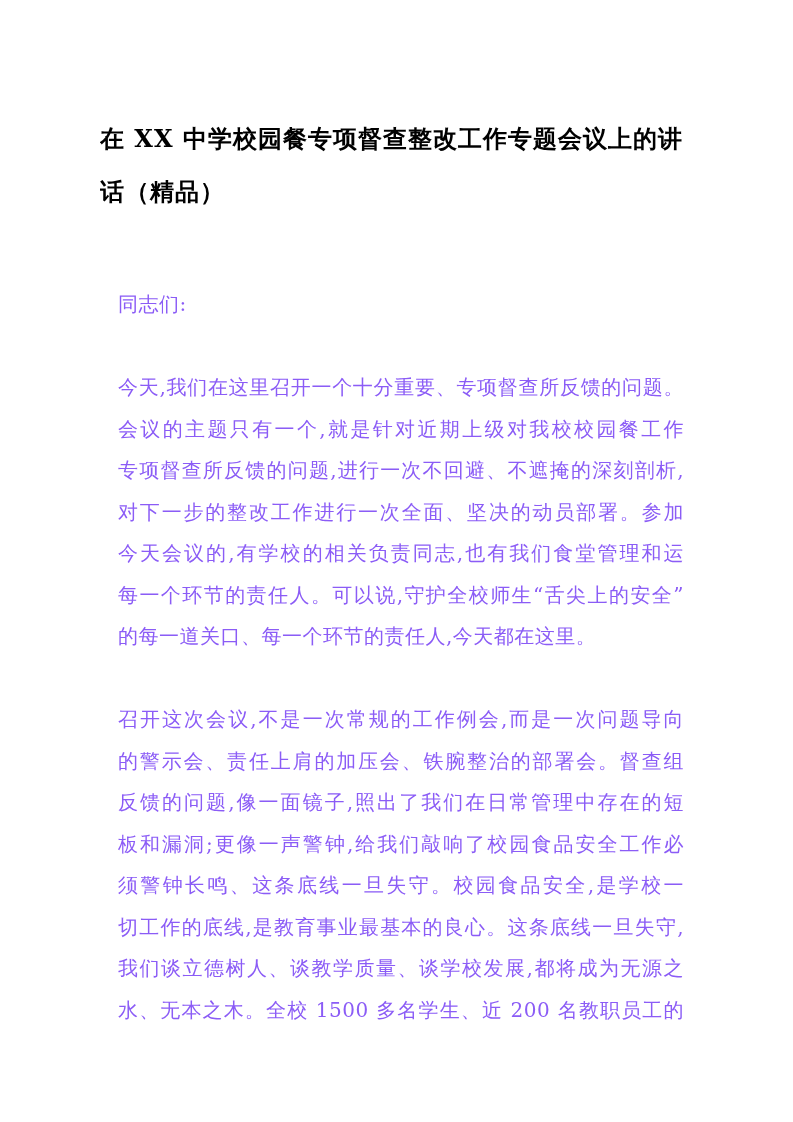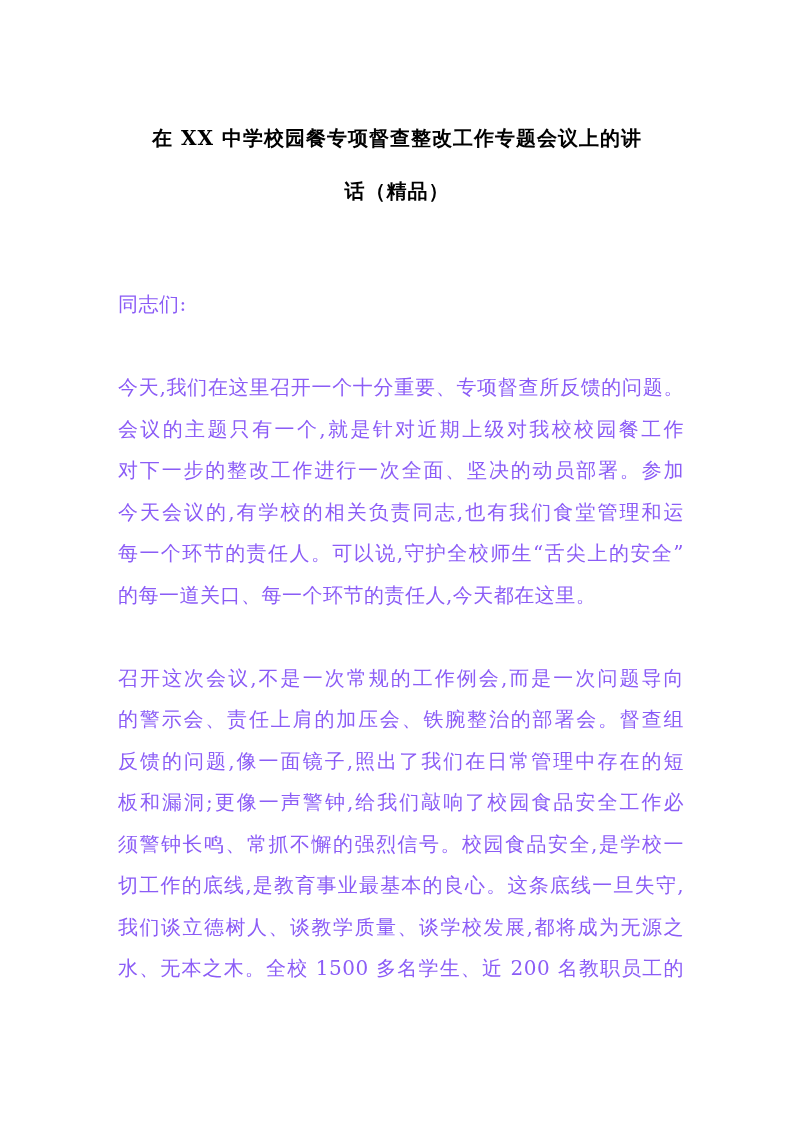--- a/index.html
+++ b/index.html
@@ -17,22 +17,22 @@
     overflow: hidden;
     margin: 0;
   }
 
   
   .doc-title {
     position: absolute;
     top: 112px;
     left: 100px;
     width: 594px;
-    text-align: center;
-    font-size: 20px;
+    text-align: left;
+    font-size: 24px;
     font-weight: 700;
     line-height: 53px;
     color: #000000;
     letter-spacing: 1px;
   }
   .title-line {
     height: 53px;
     overflow: hidden;
     white-space: nowrap;
   }
@@ -74,34 +74,35 @@
 
   <div class="doc-body">
 
     <div class="body-line salutation">同志们:</div>
 
     <div class="body-line blank"></div>
 
     <div>
       <div class="body-line">今天,我们在这里召开一个十分重要、专项督查所反馈的问题。</div>
       <div class="body-line">会议的主题只有一个,就是针对近期上级对我校校园餐工作</div>
+      <div class="body-line">专项督查所反馈的问题,进行一次不回避、不遮掩的深刻剖析,</div>
       <div class="body-line">对下一步的整改工作进行一次全面、坚决的动员部署。参加</div>
       <div class="body-line">今天会议的,有学校的相关负责同志,也有我们食堂管理和运</div>
       <div class="body-line">每一个环节的责任人。可以说,守护全校师生“舌尖上的安全”</div>
       <div class="body-line para-end">的每一道关口、每一个环节的责任人,今天都在这里。</div>
     </div>
 
     <div class="body-line blank"></div>
 
     <div>
       <div class="body-line">召开这次会议,不是一次常规的工作例会,而是一次问题导向</div>
       <div class="body-line">的警示会、责任上肩的加压会、铁腕整治的部署会。督查组</div>
       <div class="body-line">反馈的问题,像一面镜子,照出了我们在日常管理中存在的短</div>
       <div class="body-line">板和漏洞;更像一声警钟,给我们敲响了校园食品安全工作必</div>
-      <div class="body-line">须警钟长鸣、常抓不懈的强烈信号。校园食品安全,是学校一</div>
+      <div class="body-line">须警钟长鸣、这条底线一旦失守。校园食品安全,是学校一</div>
       <div class="body-line">切工作的底线,是教育事业最基本的良心。这条底线一旦失守,</div>
       <div class="body-line">我们谈立德树人、谈教学质量、谈学校发展,都将成为无源之</div>
       <div class="body-line">水、无本之木。全校 1500 多名学生、近 200 名教职员工的</div>
     </div>
 
   </div>
 
 </div>
 
 </body></html>

